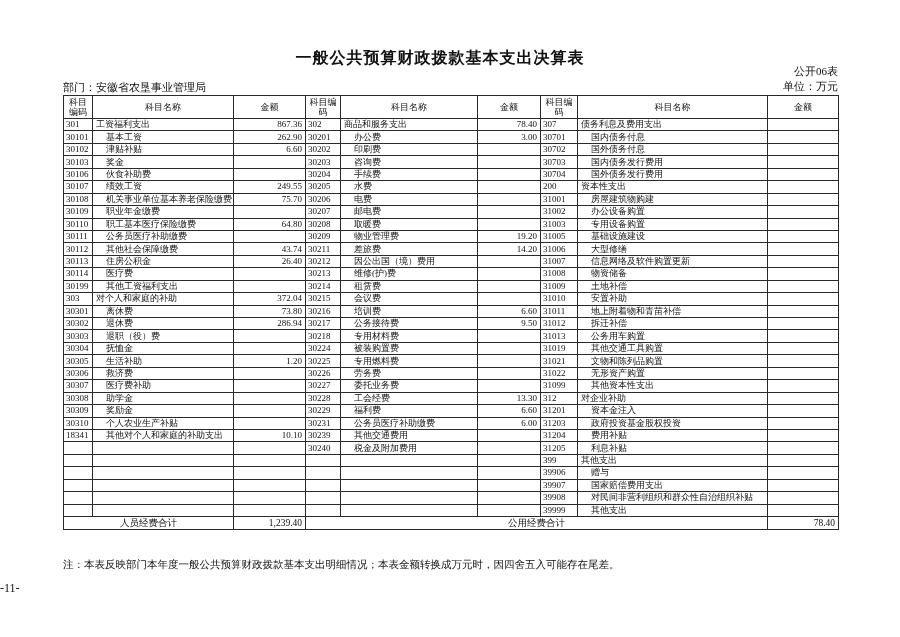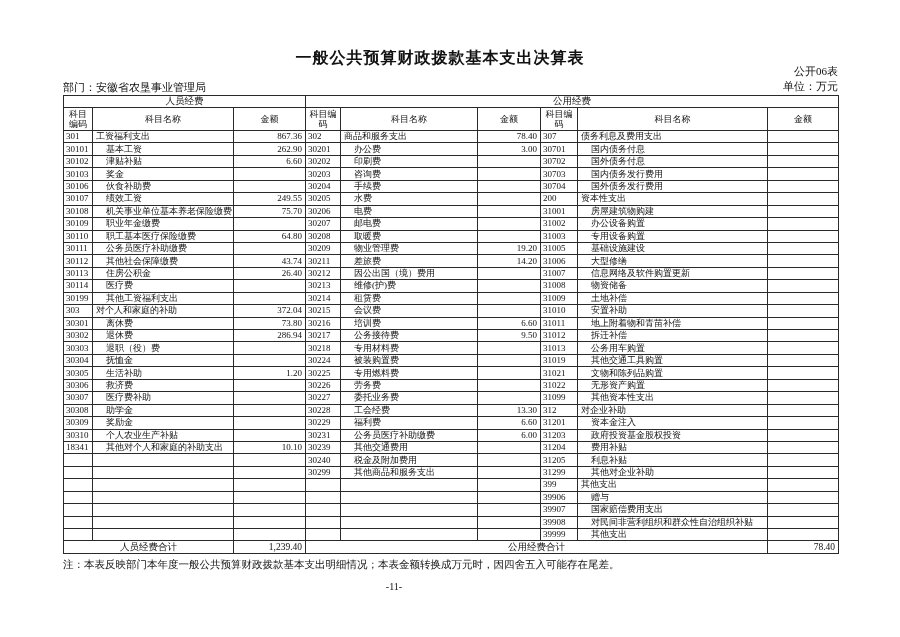--- a/index.html
+++ b/index.html
@@ -45,21 +45,21 @@
   td.name { text-align: left; padding-left: 3px; }
   td.name.ind { padding-left: 13px; }
   td.amt  { text-align: right; padding-right: 3px; }
   tr.total-row td { height: 13px; font-size: 9.5px; }
   tr.total-row td.tlabel { text-align: center; }
   tr.total-row td.amt { text-align: right; }
   .footnote {
     position: absolute; top: 558px; left: 63px; width: 800px; font-size: 10.5px;
   }
   .page-number {
-    position: absolute; top: 581px; left: 0; width: 788px; text-align: center; font-size: 10px;
+    position: absolute; top: 581px; left: 0; width: 788px; font-size: 12px;
   }
 </style>
 </head>
 <body>
 
 <div class="page-title">一般公共预算财政拨款基本支出决算表</div>
 <div class="form-code">公开06表</div>
 <div class="unit-label">单位：万元</div>
 <div class="department">部门：安徽省农垦事业管理局</div>
 
@@ -69,24 +69,20 @@
       <col style="width:141px">
       <col style="width:72px">
     <col style="width:35px">
       <col style="width:137px">
       <col style="width:63px">
     <col style="width:37px">
       <col style="width:190px">
       <col style="width:71px">
   </colgroup>
   <thead>
-    <tr class="group-row">
-      <th colspan="3">人员经费</th>
-      <th colspan="6">公用经费</th>
-    </tr>
     <tr class="cols-row">
       <th>科目编码</th>
       <th>科目名称</th>
       <th>金额</th>
       <th>科目编码</th>
       <th>科目名称</th>
       <th>金额</th>
       <th>科目编码</th>
       <th>科目名称</th>
       <th>金额</th>
@@ -381,31 +377,20 @@
       </tr>
       <tr>
         <td class="code"></td>
         <td class="name"></td>
         <td class="amt"></td>
         <td class="code">30240</td>
         <td class="name ind">税金及附加费用</td>
         <td class="amt"></td>
         <td class="code">31205</td>
         <td class="name ind">利息补贴</td>
-        <td class="amt"></td>
-      </tr>
-      <tr>
-        <td class="code"></td>
-        <td class="name"></td>
-        <td class="amt"></td>
-        <td class="code">30299</td>
-        <td class="name ind">其他商品和服务支出</td>
-        <td class="amt"></td>
-        <td class="code">31299</td>
-        <td class="name ind">其他对企业补助</td>
         <td class="amt"></td>
       </tr>
       <tr>
         <td class="code"></td>
         <td class="name"></td>
         <td class="amt"></td>
         <td class="code"></td>
         <td class="name"></td>
         <td class="amt"></td>
         <td class="code">399</td>

